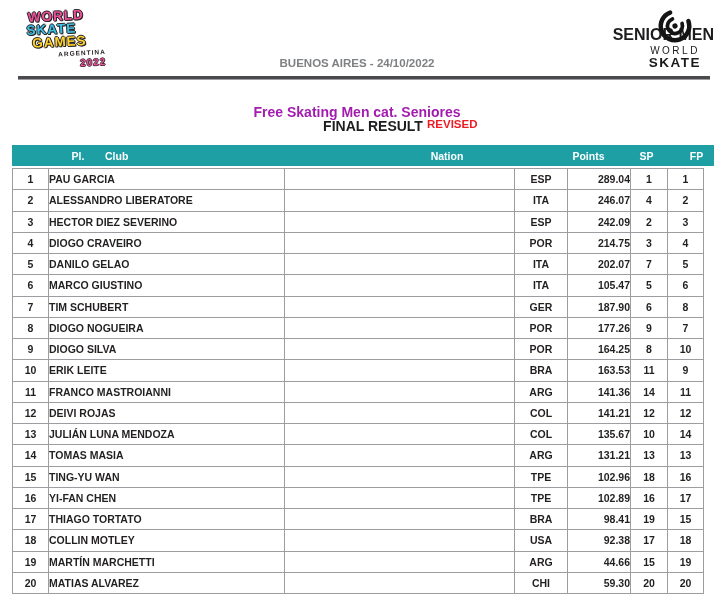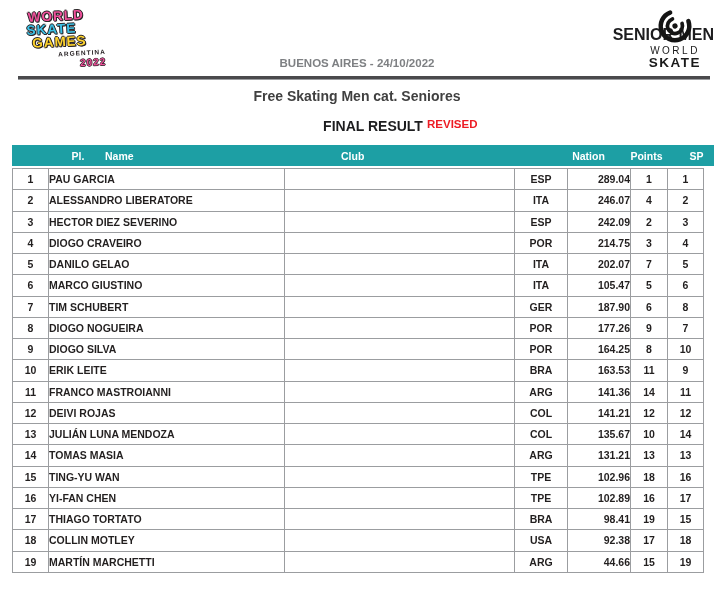--- a/index.html
+++ b/index.html
@@ -21,21 +21,21 @@
   .event-logo .w3{color:#ffd42d;margin-left:5px;}
   .event-logo .sub{font-size:6.5px;color:#2b2628;text-align:right;letter-spacing:1px;margin-top:2px;line-height:8px;}
   .event-logo .year{
     font-size:10px;color:#f0509b;text-align:right;line-height:11px;letter-spacing:1px;
     text-shadow:0.7px 0 0 #2b2628,-0.7px 0 0 #2b2628,0 0.7px 0 #2b2628,0 -0.7px 0 #2b2628;
   }
   
   .senior-men{position:absolute;left:0;top:26px;width:100%;text-align:right;font-size:16px;font-weight:bold;color:#1d1d1f;}
   .location-date{position:absolute;left:0;top:57px;width:100%;text-align:center;font-size:11.5px;font-weight:bold;color:#7e8083;}
   .rule{position:absolute;left:18px;top:76px;width:692px;height:3px;background:#4a4a4c;border-bottom:1px solid #9b9da0;}
-  .doc-title{position:absolute;left:0;top:88px;width:100%;text-align:center;font-size:14px;font-weight:bold;color:#404040;}
+  .doc-title{position:absolute;left:0;top:104px;width:100%;text-align:center;font-size:14px;font-weight:bold;color:#a21caf;}
   .final-result{position:absolute;left:16px;top:118px;width:100%;text-align:center;font-size:14px;font-weight:bold;color:#1d1d1f;}
   .revised{position:absolute;left:427px;top:118px;font-size:11.5px;font-weight:bold;color:#ed1c24;}
   
   .org-logo{position:absolute;right:8px;top:8px;width:62px;display:flex;flex-direction:column;align-items:center;}
   .org-logo svg{display:block;}
   .org-word-top{font-size:10px;letter-spacing:2.5px;color:#1a1a1a;line-height:11px;margin-top:1px;}
   .org-word-bottom{font-size:13.5px;font-weight:900;letter-spacing:1.5px;color:#1a1a1a;line-height:14px;}
   
   .thead{
     position:absolute;left:12px;top:145px;width:691px;height:21px;background:#1d9fa4;
@@ -88,21 +88,20 @@
   </div>
 
   <div class="rule"></div>
 
   <div class="doc-title">Free Skating Men cat. Seniores</div>
   <div class="final-result">FINAL RESULT</div>
   <div class="revised">REVISED</div>
 
   <div class="thead">
     <div class="c">Pl.</div>
-    <div class="l">Name</div>
     <div class="l">Club</div>
     <div class="c">Nation</div>
     <div class="c">Points</div>
     <div class="c">SP</div>
     <div class="c">FP</div>
   </div>
 
   <table class="results">
     <colgroup>
       <col style="width:36px">
@@ -278,16 +277,25 @@
         </tr>
         <tr>
           <td class="col-pl">19</td>
           <td class="col-name">MARTÍN MARCHETTI</td>
           <td class="col-club"></td>
           <td class="col-nation">ARG</td>
           <td class="col-points">44.66</td>
           <td class="col-sp">15</td>
           <td class="col-fp">19</td>
         </tr>
+        <tr>
+          <td class="col-pl">20</td>
+          <td class="col-name">MATIAS ALVAREZ</td>
+          <td class="col-club"></td>
+          <td class="col-nation">CHI</td>
+          <td class="col-points">59.30</td>
+          <td class="col-sp">20</td>
+          <td class="col-fp">20</td>
+        </tr>
       </tbody>
   </table>
 
 </div>
 
 </body></html>

